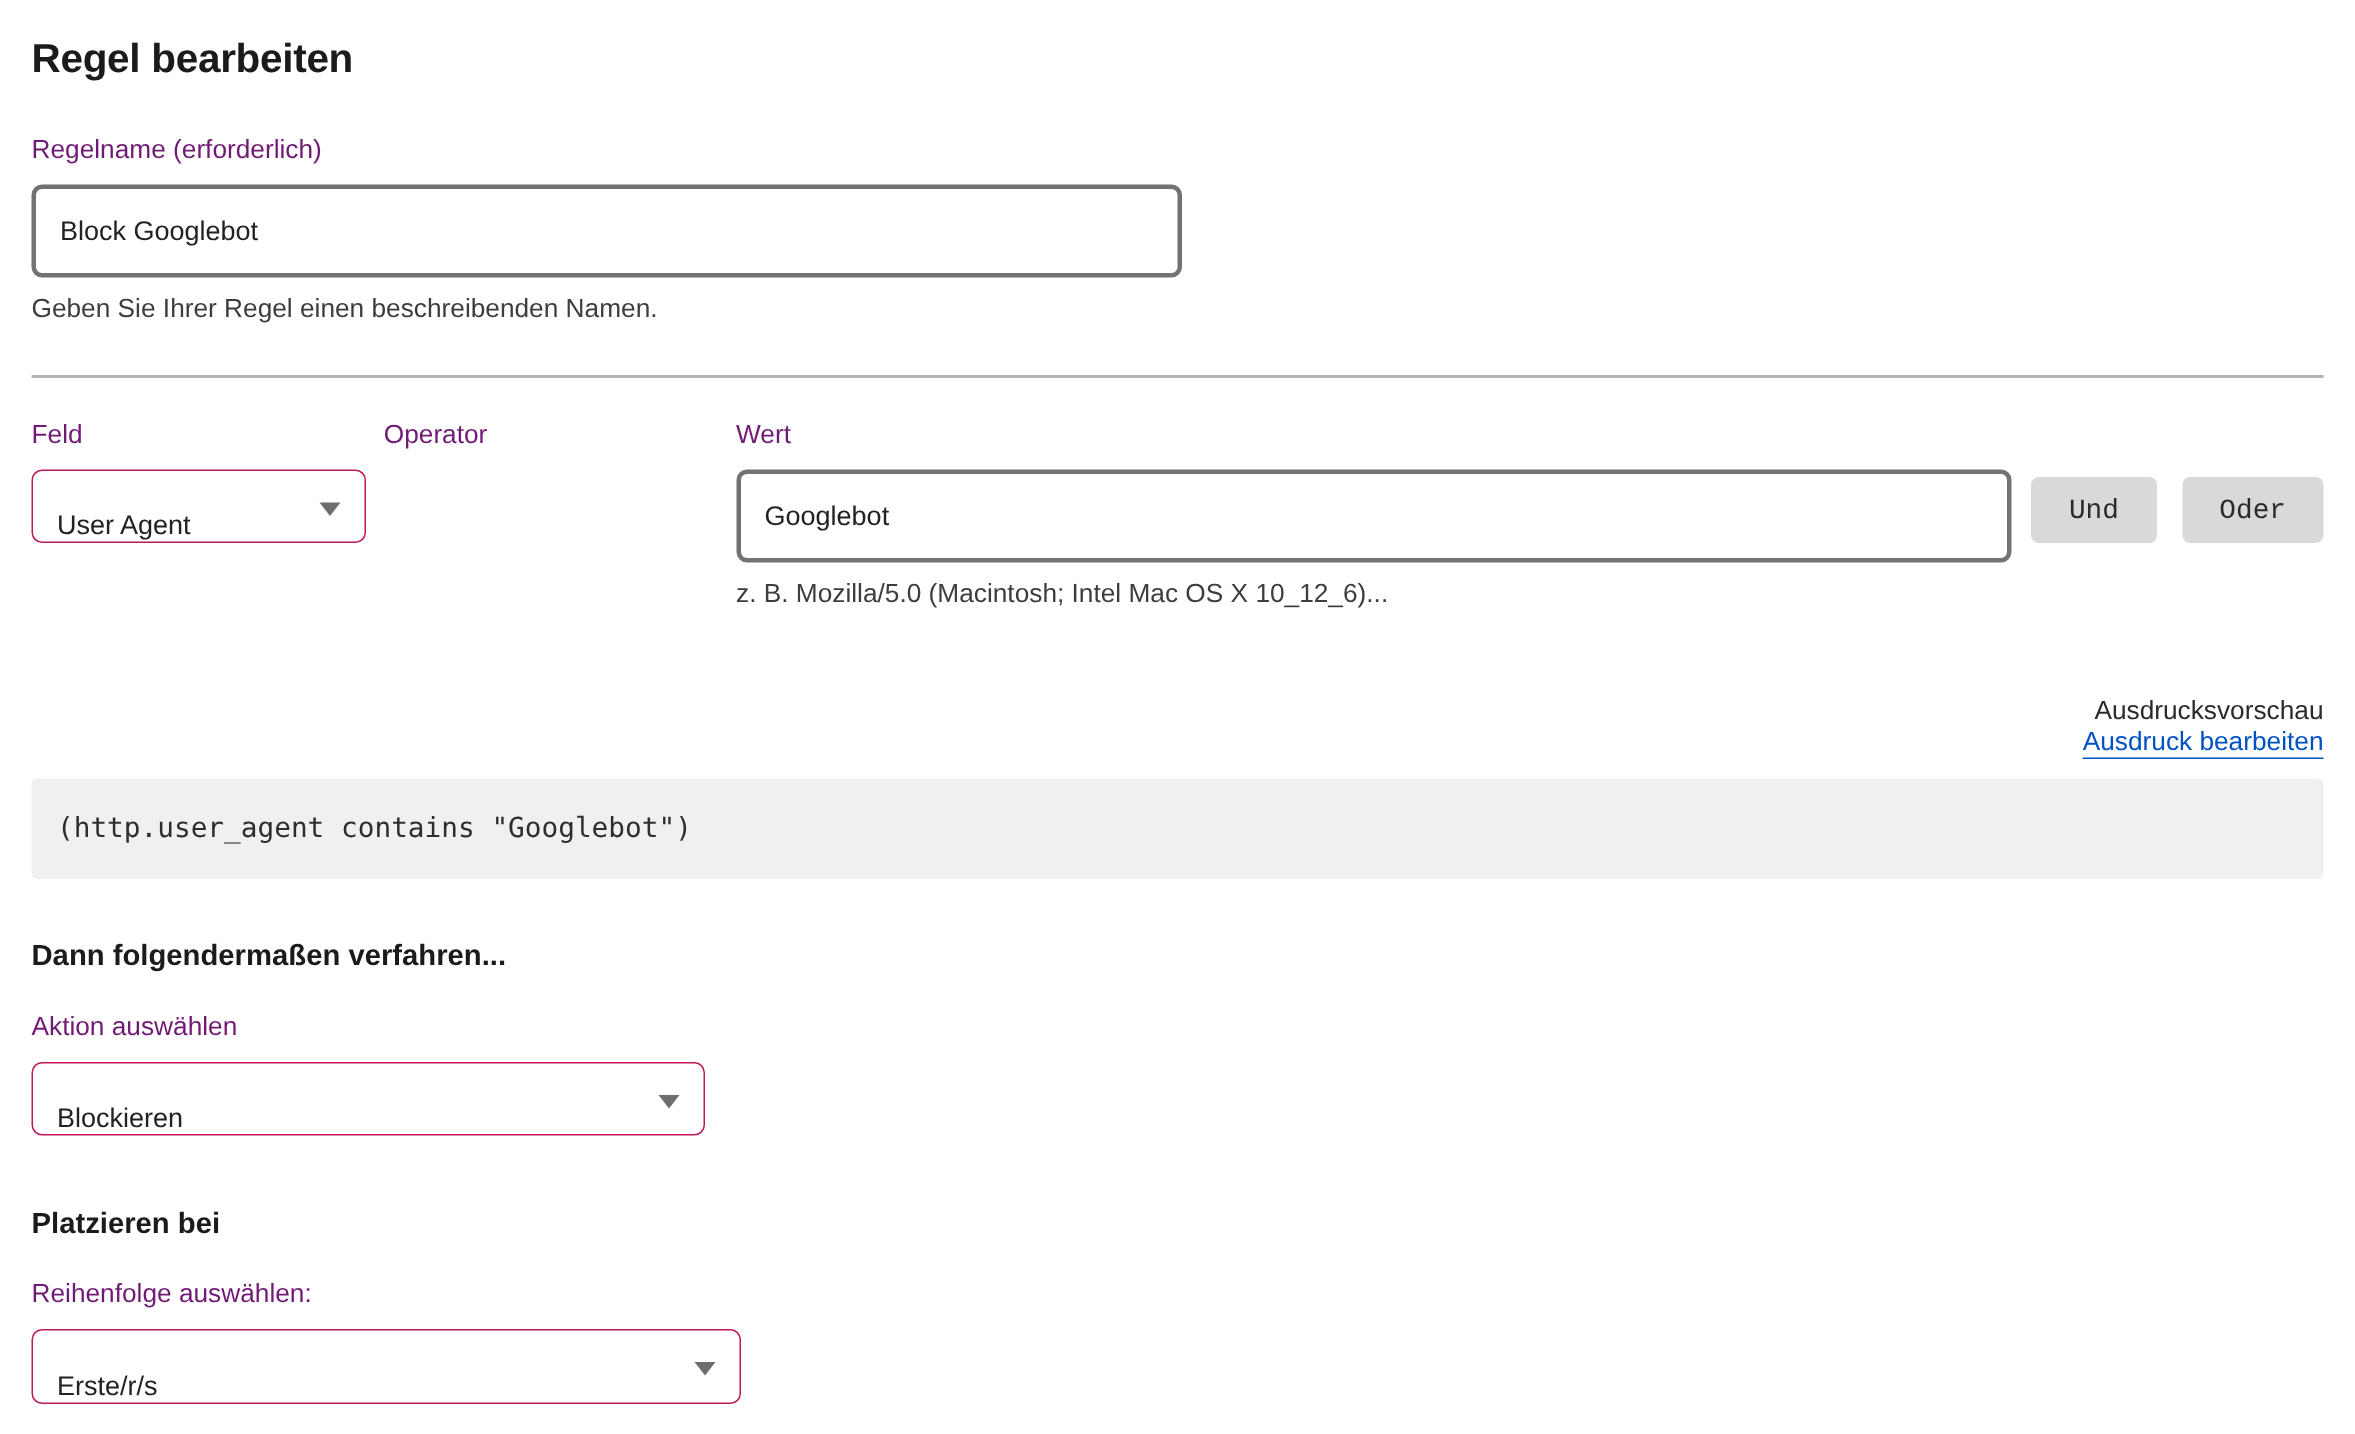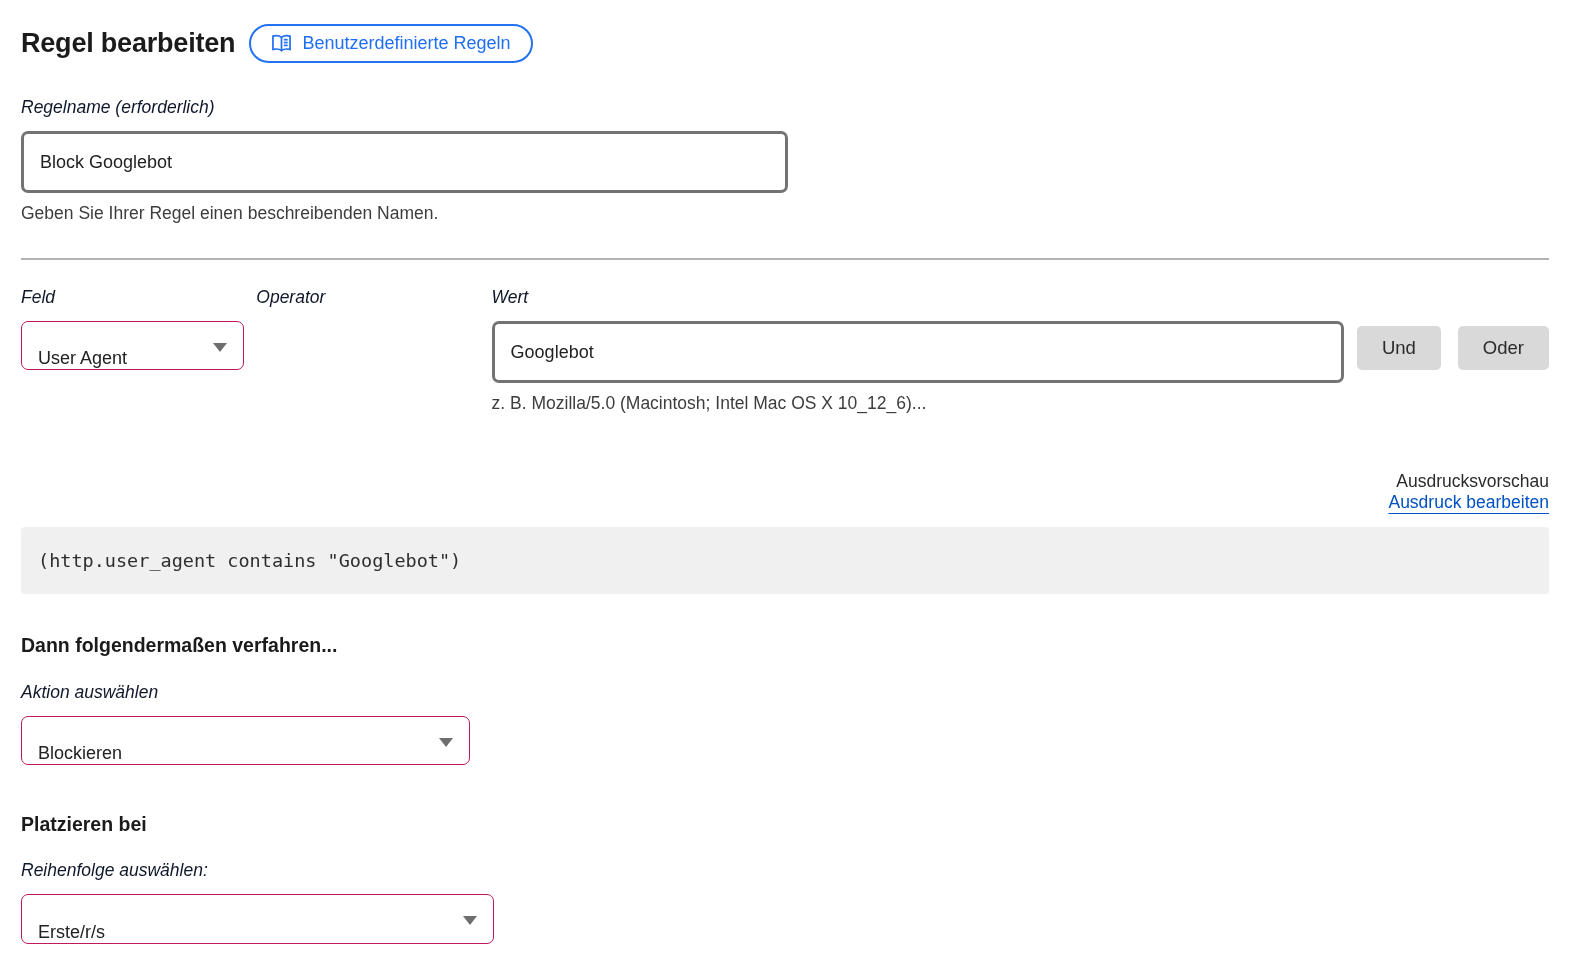--- a/index.html
+++ b/index.html
@@ -17,21 +17,21 @@
   .doc-pill {
     display: inline-flex; align-items: center; gap: 10px;
     height: 39px; padding: 0 20px;
     border: 2px solid #2272f2; border-radius: 20px;
     color: #1f6ff2; font-size: 18px; background: #ffffff;
     cursor: pointer; white-space: nowrap;
   }
   .doc-pill svg { display: block; }
 
   
-  .field-label { display: block; font-size: 17.5px; color: #0f172a; margin-bottom: 13px; font-style: italic; }
+  .field-label { display: block; font-size: 17.5px; color: #701a75; margin-bottom: 13px; }
   .help-text { font-size: 17.5px; color: #3d3d3d; margin-top: 10px; }
 
   
   .text-input {
     height: 62px; border: 3px solid #737373; border-radius: 7px;
     font-family: "Liberation Sans", sans-serif;
     font-size: 18px; color: #222; padding: 0 16px; width: 100%;
     background: #fff; outline: none;
   }
   .select-box {
@@ -54,21 +54,21 @@
   .divider { border: none; border-top: 2px solid #b3b3b3; margin: 34px 0 0 0; }
 
   .condition-row { display: flex; align-items: flex-start; margin-top: 27px; }
   .cond-col { display: flex; flex-direction: column; }
   .col-field { width: 224px; margin-right: 12px; }
   .col-operator { width: 225px; margin-right: 11px; }
   .col-value { width: 855px; margin-right: 13px; }
   .logic-btn {
     margin-top: 39px; height: 44px; padding: 0 25px;
     background: #d9d9d9; border: none; border-radius: 5px;
-    font-family: Liberation Sans, sans-serif;
+    font-family: Liberation Mono, monospace;
     font-size: 18.5px; color: #2b2b2b; cursor: pointer;
   }
   .btn-und { margin-left: 0; }
   .btn-oder { margin-left: 17px; }
 
   .expression-section { margin-top: 57px; }
   .expression-header { display: flex; justify-content: space-between; align-items: flex-end; flex-direction: column; }
   .expression-label { font-size: 17.5px; color: #2b2b2b; }
   .edit-expression-link {
     font-size: 17.5px; color: #0051c3; text-decoration: underline;
@@ -90,32 +90,20 @@
   .placement-section .field-label { margin-top: 24px; }
   .order-select { width: 473px; height: 50px; }
 </style>
 </head>
 <body>
 
 <div class="container">
 
   <div class="title-row">
     <h1 class="page-title">Regel bearbeiten</h1>
-    <button class="doc-pill">
-      <span style="display:inline-flex;">
-        <svg width="21" height="19" viewBox="0 0 22 20" fill="none" stroke="#1f6ff2" stroke-width="1.8">
-          <path d="M11 3.5 C 9 1.8, 5.5 1.5, 2 2.2 L 2 16.2 C 5.5 15.5, 9 15.8, 11 17.5 C 13 15.8, 16.5 15.5, 20 16.2 L 20 2.2 C 16.5 1.5, 13 1.8, 11 3.5 Z"></path>
-          <line x1="11" y1="3.8" x2="11" y2="17.2"></line>
-          <line x1="13.5" y1="6" x2="17.5" y2="6"></line>
-          <line x1="13.5" y1="9" x2="17.5" y2="9"></line>
-          <line x1="13.5" y1="12" x2="17.5" y2="12"></line>
-        </svg>
-      </span>
-      <span>Benutzerdefinierte Regeln</span>
-    </button>
   </div>
 
   <div class="section-rule-name">
     <label class="field-label">Regelname (erforderlich)</label>
     <input class="text-input rule-name-input" type="text" value="Block Googlebot" style="">
     <div class="help-text">Geben Sie Ihrer Regel einen beschreibenden Namen.</div>
   </div>
 
   <hr class="divider">
 

